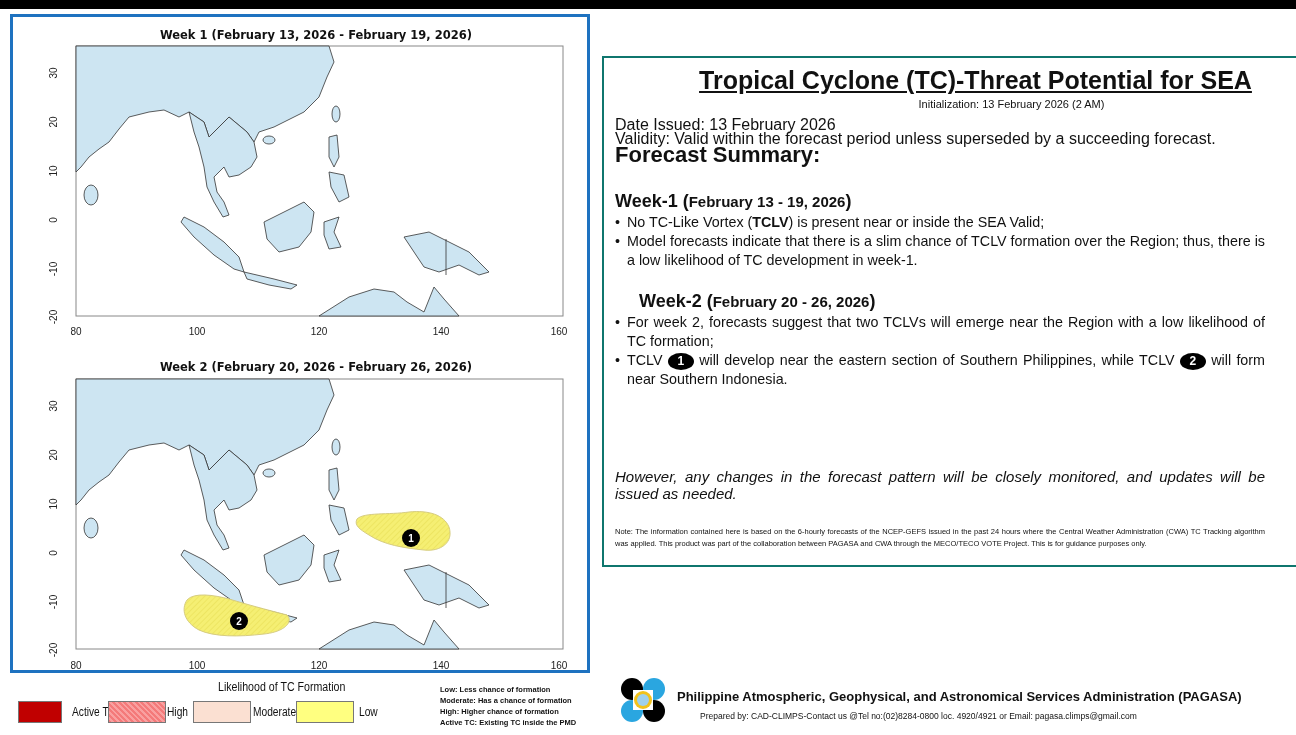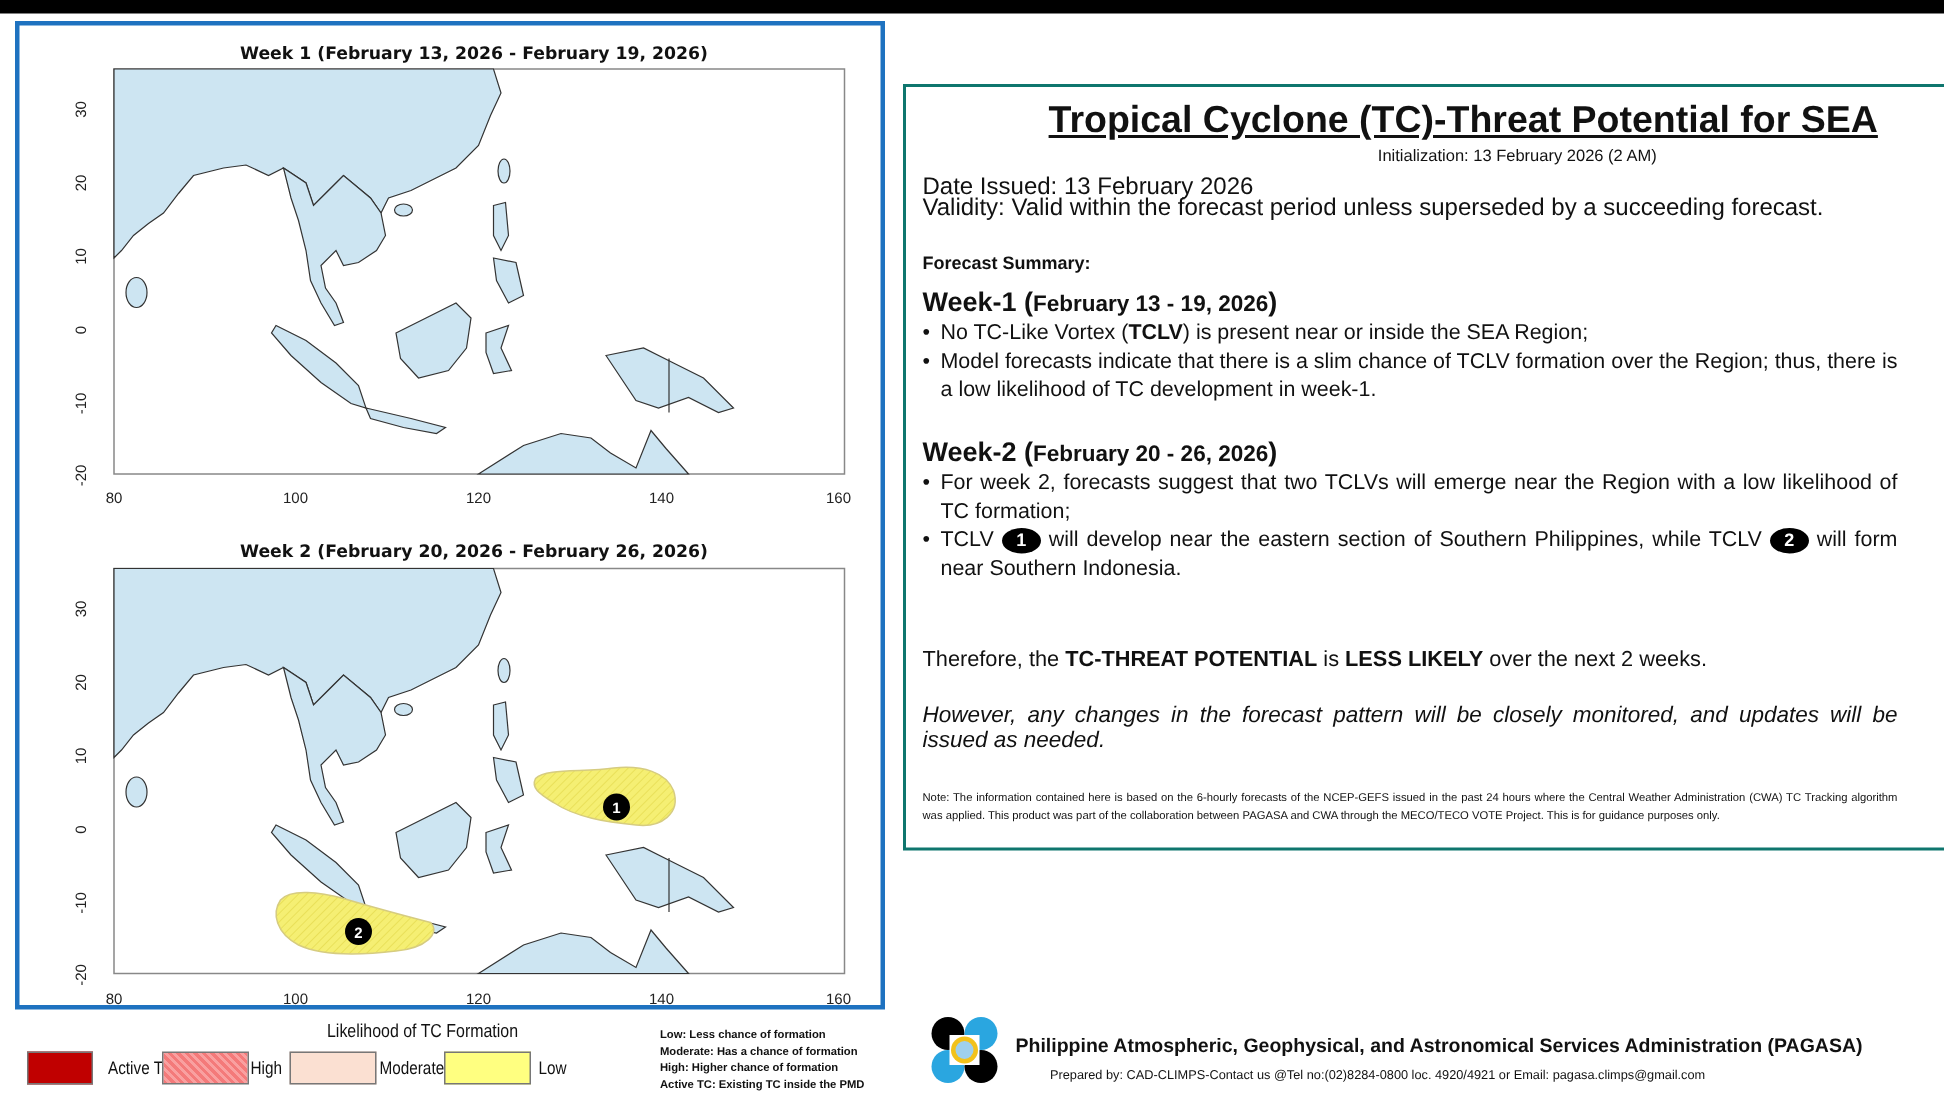--- a/index.html
+++ b/index.html
@@ -6,21 +6,21 @@
   body{width:1296px;height:735px;background:#fff;position:relative;overflow:hidden;font-family:"Liberation Sans",sans-serif;color:#111;}
   .topbar{position:absolute;left:0;top:0;width:1296px;height:9px;background:#000;}
   .mapframe{position:absolute;left:10px;top:14px;width:580px;height:659px;border:3px solid #1e72c0;box-sizing:border-box;}
   .map{position:absolute;left:0;width:574px;margin-left:16px;}
   .map-title{position:absolute;left:0;width:100%;text-align:center;font-weight:bold;font-size:11.5px;font-family:"DejaVu Sans",sans-serif;}
   .map svg{position:absolute;left:0;top:0;}
   .rpanel{position:absolute;left:602px;top:56px;width:747px;height:511px;border:2px solid #0f766e;box-sizing:border-box;}
   .title{position:absolute;left:0;top:8px;width:100%;text-align:center;font-size:25px;font-weight:bold;text-decoration:underline;}
   .init{position:absolute;left:0;top:40px;width:100%;text-align:center;font-size:11px;padding-left:36px;}
   .issued{position:absolute;left:11px;top:60px;font-size:16px;line-height:14px;}
-  .fsum{position:absolute;left:11px;top:110px;font-size:12px;font-weight:bold;}
+  .fsum{position:absolute;left:11px;top:84px;font-size:22px;font-weight:bold;}
   .wk{position:absolute;left:11px;font-size:18px;font-weight:bold;}
   .wk .rng{font-size:15px;}
   .bul{position:absolute;left:11px;width:650px;font-size:14.3px;line-height:19px;text-align:justify;}
   .bul .row{display:flex;}
   .bul .dot{width:12px;flex:none;}
   .badge{display:inline-block;background:#000;color:#fff;border-radius:50%;width:26px;height:17px;line-height:17px;text-align:center;font-weight:bold;font-size:12px;vertical-align:middle;}
   .therefore{position:absolute;left:11px;top:374px;font-size:14.5px;}
   .however{position:absolute;left:11px;top:410px;width:650px;font-size:15px;font-style:italic;line-height:17px;text-align:justify;}
   .note{position:absolute;left:11px;top:468px;width:650px;font-size:7.5px;line-height:12px;text-align:justify;}
   .legend-title{position:absolute;left:218px;top:680px;font-size:12.5px;font-family:"Liberation Sans Narrow","Liberation Sans",sans-serif;transform:scaleX(0.85);transform-origin:left;}
@@ -142,45 +142,42 @@
     <div>Validity: Valid within the forecast period unless superseded by a succeeding forecast.</div>
   </div>
   <div class="fsum">Forecast Summary:</div>
 
   <div class="wk" style="top:133px;">
     <span>Week-1 (</span><span class="rng">February 13 - 19, 2026</span><span>)</span>
   </div>
   <div class="bul" style="top:155px;">
     <div class="row">
         <span class="dot">•</span>
-        <span><span>No TC-Like Vortex (</span><b>TCLV</b><span>) is present near or inside the SEA Region;</span></span>
+        <span><span>No TC-Like Vortex (</span><b>TCLV</b><span>) is present near or inside the SEA Valid;</span></span>
       </div>
     <div class="row">
         <span class="dot">•</span>
         <span>Model forecasts indicate that there is a slim chance of TCLV formation over the Region; thus, there is a low likelihood of TC development in week-1.</span>
       </div>
   </div>
 
-  <div class="wk" style="top:233px;">
+  <div class="wk" style="top:233px;margin-left:24px;">
     <span>Week-2 (</span><span class="rng">February 20 - 26, 2026</span><span>)</span>
   </div>
   <div class="bul" style="top:255px;">
     <div class="row">
         <span class="dot">•</span>
         <span>For week 2, forecasts suggest that two TCLVs will emerge near the Region with a low likelihood of TC formation;</span>
       </div>
     <div class="row">
         <span class="dot">•</span>
         <span><span>TCLV </span><span class="badge">1</span><span> will develop near the eastern section of Southern Philippines, while TCLV </span><span class="badge">2</span><span> will form near Southern Indonesia.</span></span>
       </div>
   </div>
 
-  <div class="therefore">
-    <span>Therefore, the </span><b>TC-THREAT POTENTIAL</b><span> is </span><b>LESS LIKELY</b><span> over the next 2 weeks.</span>
-  </div>
   <div class="however">However, any changes in the forecast pattern will be closely monitored, and updates will be issued as needed.</div>
   <div class="note">Note: The information contained here is based on the 6-hourly forecasts of the NCEP-GEFS issued in the past 24 hours where the Central Weather Administration (CWA) TC Tracking algorithm was applied. This product was part of the collaboration between PAGASA and CWA through the MECO/TECO VOTE Project. This is for guidance purposes only.</div>
 </div>
 
 <div class="legend-title">Likelihood of TC Formation</div>
 <div class="lg-box" style="left:18px;width:44px;background:#c00000;"></div>
 <div class="lg-lab" style="left:72px;">Active TC</div>
 <div class="lg-box" style="left:108px;width:58px;background:repeating-linear-gradient(45deg,#f47a7a 0 2px,#f9a0a0 2px 4px);"></div>
 <div class="lg-lab" style="left:167px;">High</div>
 <div class="lg-box" style="left:193px;width:58px;background:#fbe0d2;"></div>

